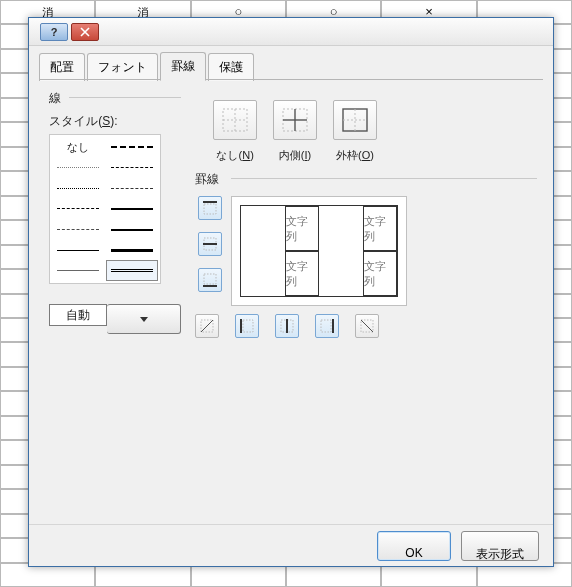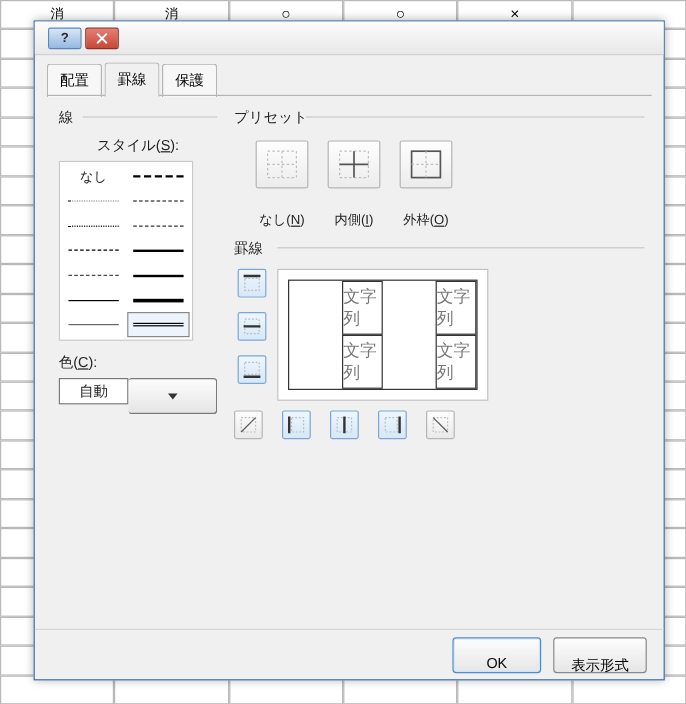--- a/index.html
+++ b/index.html
@@ -58,42 +58,42 @@
   .thin { border-top:1px solid #000; }
   .dash1 { border-top:1px dashed #000; }
   .dash2 { border-top:1px dashed #000; opacity:.7;}
   .dash3 { border-top:2px dashed #000; }
   .med { border-top:2px solid #000; }
   .thick { border-top:3px solid #000; }
   .dbl { border-top:3px double #000; }
   .ddot { border-top:1px dotted #000; opacity:.5;}
 
   .color-lbl { margin-top:10px; }
-  .color-select { margin-top:4px; display:flex; }
+  .color-select { margin-top:20px; display:flex; }
   .color-select .box { border:1px solid #7a7a7a; background:#fff; height:22px; width:86px; font-size:12px; text-align:center; line-height:20px; }
   .color-select .btn { border:1px solid #7a7a7a; border-left:none; width:18px; height:22px; background:linear-gradient(#fdfdfd,#e5e5e5); display:flex; align-items:center; justify-content:center; }
   .tri { width:0;height:0;border-left:4px solid transparent;border-right:4px solid transparent;border-top:5px solid #333; }
 
   .preset-row { display:flex; gap:16px; margin:10px 0 8px 18px; }
-  .preset { display:flex; flex-direction:column; align-items:center; font-size:11px; gap:19px; }
+  .preset { display:flex; flex-direction:column; align-items:center; font-size:11px; gap:8px; }
   .preset .pbox { width:44px; height:40px; border:1px solid #b5b5b5; background:linear-gradient(#fefefe,#ececec); display:flex; align-items:center; justify-content:center; border-radius:2px;}
   .pico { width:28px;height:26px; }
 
   .border-section { margin-top:4px; }
   .norm .hr{ left:36px; }
 
   .border-area { display:flex; margin-top:8px; }
   .edge-col { display:flex; flex-direction:column; gap:12px; width:30px; align-items:center; }
   .edge-btn { width:24px;height:24px;border:1px solid #7aa7d4;background:linear-gradient(#eef6fd,#d6e8f7);border-radius:2px;display:flex;align-items:center;justify-content:center; }
   .edge-btn.plain { border-color:#b5b5b5; background:linear-gradient(#fdfdfd,#eaeaea); }
   .eico { width:16px;height:16px; }
 
   .preview { border:1px solid #c0c0c0; background:#fff; width:176px; height:110px; margin-left:6px; padding:8px; }
   .pv-grid { width:100%; height:100%; display:grid; grid-template-columns:1fr 1fr; grid-template-rows:1fr 1fr; border:1px solid #333; }
-  .pv-cell { border:1px solid #333; font-size:14px; display:flex; align-items:center; justify-content:center; color:#777;margin-left:44px; }
+  .pv-cell { border:1px solid #333; font-size:11px; display:flex; align-items:center; justify-content:center; color:#777;margin-left:44px; }
 
   .edge-row { display:flex; gap:16px; margin:8px 0 0 0; align-items:center; padding-left:0; }
 
   .desc { font-size:11px; color:#333; margin-top:14px; }
 
   .footer { position:absolute; left:0; right:0; bottom:0; height:42px; border-top:1px solid #d6d6d6; display:flex; align-items:center; justify-content:flex-end; padding:0 14px; gap:10px;}
   .btn { font-size:12px; padding:14px 14px; min-width:74px; height:24px; border:1px solid #8a8a8a; border-radius:3px; background:linear-gradient(#fdfdfd,#e6e6e6); text-align:center;}
   .btn.primary { border:1px solid #4e8dce; box-shadow: inset 0 0 0 1px #cfe4f6; }
 </style>
 </head>
@@ -252,33 +252,34 @@
     <div class="win-btn help-btn">?</div>
     <div class="win-btn close-btn-win">
       <svg viewBox="0 0 10 10">
           <path d="M1 1 L9 9 M9 1 L1 9" stroke="#fff" stroke-width="1.6"></path>
         </svg>
     </div>
   </div>
 
   <div class="tabstrip">
     <div class="tab">配置</div>
+    <div class="tab">フォント</div>
     <div class="tab active">罫線</div>
     <div class="tab">保護</div>
     <div class="tabline"></div>
   </div>
 
   <div class="pane">
     <div class="top-row">
 
       <div class="left-col">
         <div class="group-line">
           <span>線</span><div class="hr" style="left:20px;"></div>
         </div>
-        <div style="margin-top:6px;text-align:center;">
+        <div style="margin-top:6px;">
           <span>スタイル(</span><u>S</u><span>):</span>
         </div>
         <div class="style-box">
           <div class="sw">
               <span>なし</span>
             </div>
           <div class="sw">
               <div class="ln dash3"></div>
             </div>
           <div class="sw">
@@ -312,35 +313,29 @@
               <div class="ln thick"></div>
             </div>
           <div class="sw">
               <div class="ln thin" style="opacity:.6"></div>
             </div>
           <div class="sw sel">
               <div class="ln dbl"></div>
             </div>
         </div>
 
-        <div class="color-lbl">
-          <span>色(</span><u>C</u><span>):</span>
-        </div>
         <div class="color-select">
           <div class="box">自動</div>
           <div class="btn">
               <div class="tri"></div>
             </div>
         </div>
       </div>
 
       <div class="right-col">
-        <div class="group-line">
-          <span>プリセット</span><div class="hr short-left"></div>
-        </div>
         <div class="preset-row">
           <div class="preset">
             <div class="pbox">
                 <svg class="pico" viewBox="0 0 28 26">
                   <rect x="2" y="2" width="24" height="22" fill="none" stroke="#bdbdbd" stroke-dasharray="2 2"></rect>
                   <line x1="14" y1="2" x2="14" y2="24" stroke="#bdbdbd" stroke-dasharray="2 2"></line>
                   <line x1="2" y1="13" x2="26" y2="13" stroke="#bdbdbd" stroke-dasharray="2 2"></line>
                 </svg>
               </div>
             <div><span>なし(</span><u>N</u><span>)</span></div>

